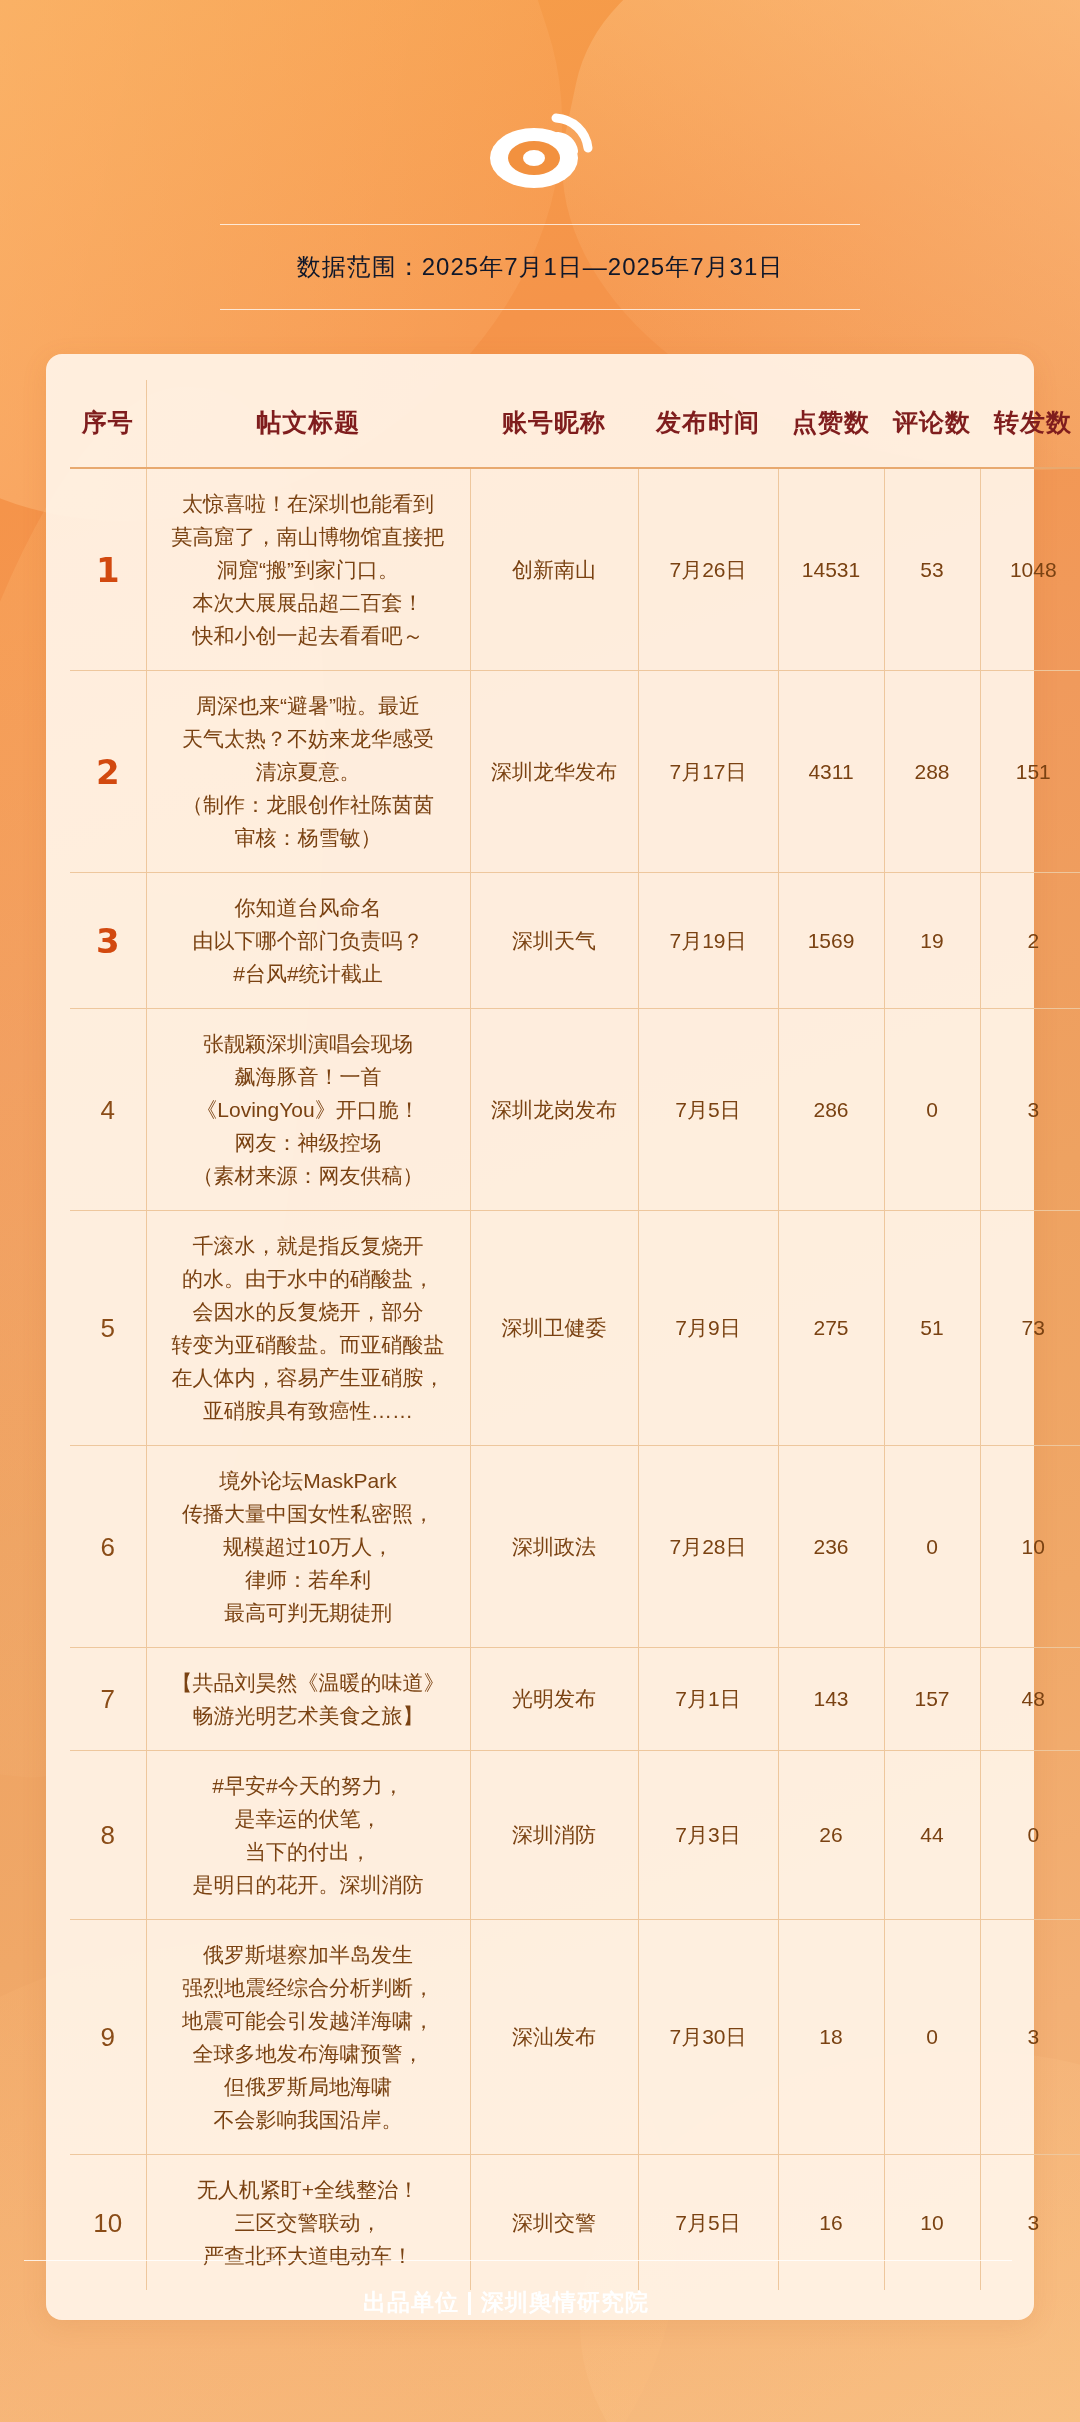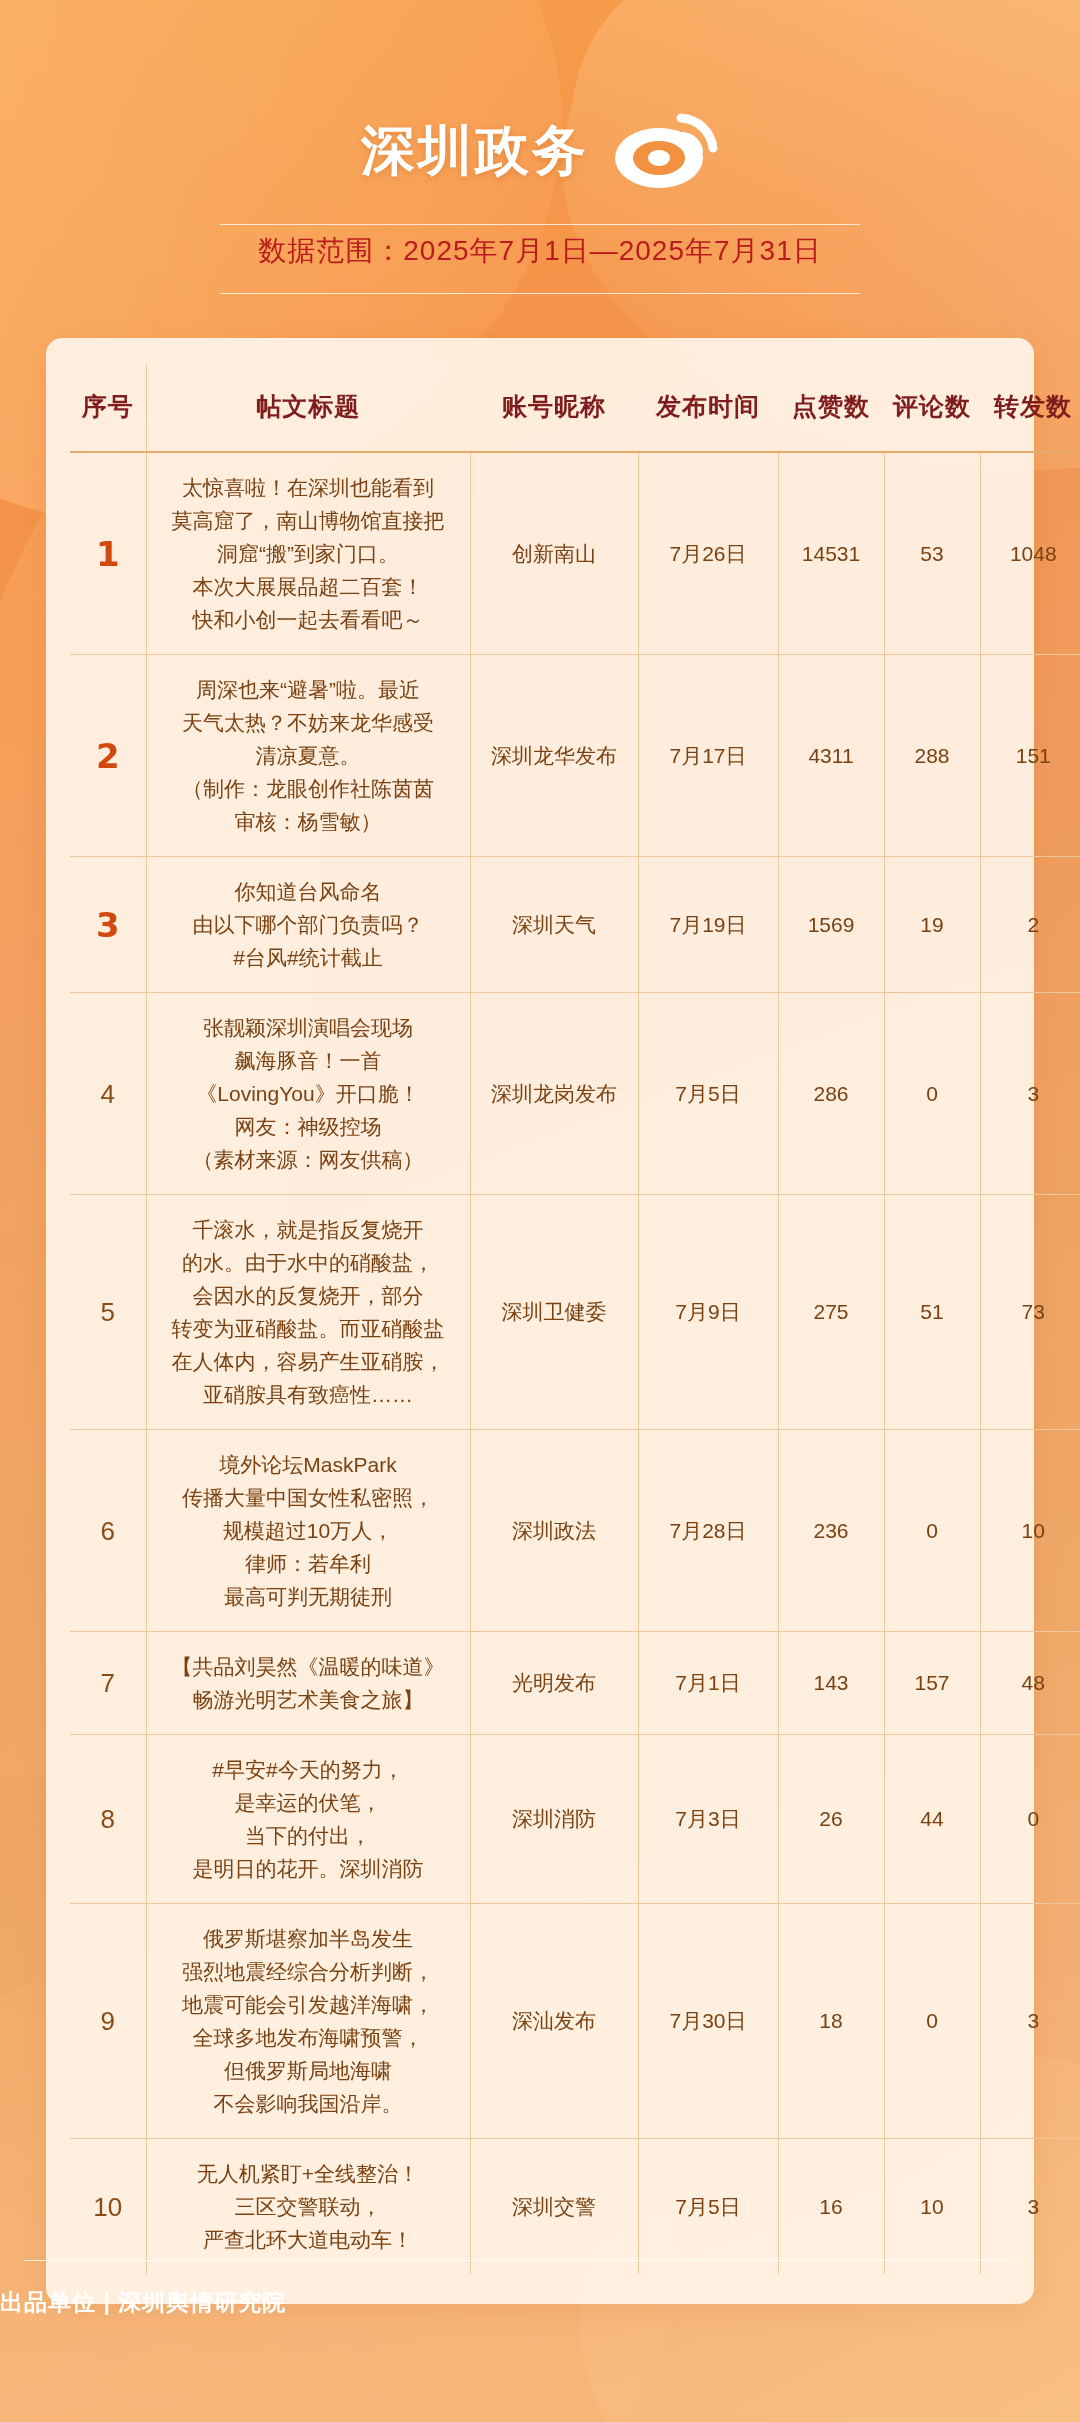--- a/index.html
+++ b/index.html
@@ -83,23 +83,23 @@
     color: #ffffff;
     letter-spacing: 4px;
     text-shadow: 0 3px 8px rgba(190,90,20,.35);
   }
   .divider {
     margin: 34px auto 0;
     width: 640px; height: 1px;
     background: rgba(255,255,255,.75);
   }
   .meta {
-    margin-top: 6px;
-    color: #b91c1c;
-    font-size: 28px;
+    margin-top: 22px;
+    color: #0f172a;
+    font-size: 24px;
     line-height: 40px;
     letter-spacing: 1px;
   }
   .divider2 {
     margin: 22px auto 0;
     width: 640px; height: 1px;
     background: rgba(255,255,255,.75);
   }
 
   
@@ -150,21 +150,21 @@
   .idx { font-size: 26px; color: #8a4c17; }
   .idx.top { font-weight: bold; font-size: 34px; color: #d2490f; font-family: "DejaVu Sans", sans-serif; }
   .title-cell { color: #7a4212; font-size: 21px; line-height: 33px; }
   .acct { color: #7a4212; font-size: 21px; }
 
   
   .footer {
     position: absolute;
     left: 0; right: 0;
     bottom: 104px;
-    text-align: left;
+    text-align: center;
     padding-right: 68px;
   }
   .footer-line {
     margin: 0 0 26px auto;
     width: 988px; height: 1px;
     background: rgba(255,255,255,.8);
   }
   .footer-text {
     color: #ffffff;
     font-size: 23px;
@@ -178,21 +178,20 @@
 <div class="ribbon rb1"></div>
 <div class="ribbon rb2"></div>
 <div class="ribbon rb5"></div>
 <div class="ribbon rb3"></div>
 <div class="ribbon rb4"></div>
 
 <div class="page">
 
   <div class="header">
     <div class="title-row">
-      <div class="title-main">深圳政务</div>
       <div class="weibo-logo">
         <svg width="108" height="78" viewBox="0 0 108 78" xmlns="http://www.w3.org/2000/svg">
           <ellipse cx="48" cy="46" rx="44" ry="30" fill="#ffffff"></ellipse>
           <ellipse cx="48" cy="46" rx="26" ry="17" fill="#f2913f"></ellipse>
           <ellipse cx="48" cy="46" rx="11" ry="8" fill="#ffffff"></ellipse>
           <path d="M70 6 a34 34 0 0 1 32 30" stroke="#ffffff" stroke-width="9" fill="none" stroke-linecap="round"></path>
           <path d="M72 24 a18 18 0 0 1 16 15" stroke="#ffffff" stroke-width="8" fill="none" stroke-linecap="round"></path>
         </svg>
       </div>
     </div>

